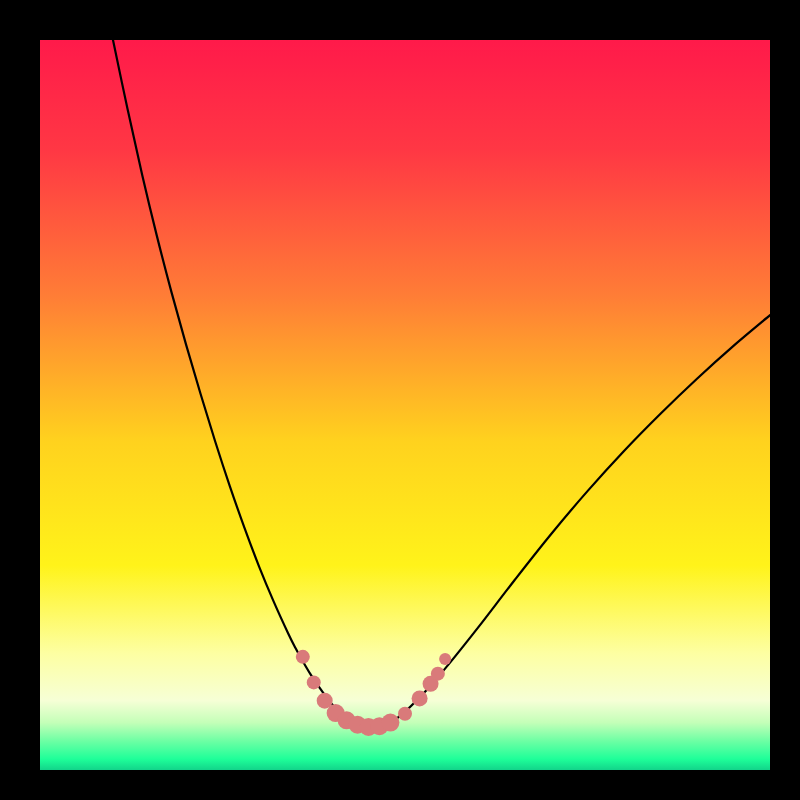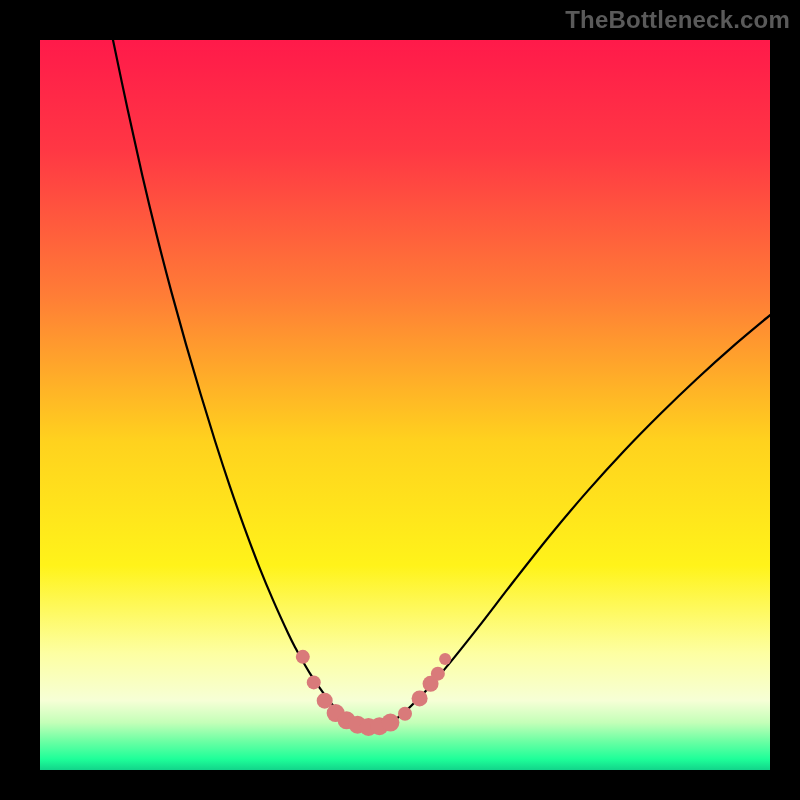--- a/index.html
+++ b/index.html
@@ -37,21 +37,20 @@
   }
   .gradient-bg {
     width: 730px;
     height: 730px;
   }
 </style>
 </head>
 <body>
 
 <div class="frame">
-  <div class="watermark">TheBottleneck.com</div>
 
   <div class="plot">
     <svg id="bg-svg" viewBox="0 0 730 730" preserveAspectRatio="none">
       <defs>
         <linearGradient id="grad" x1="0" y1="0" x2="0" y2="1">
             <stop offset="0.00%" stop-color="#ff1a4a"></stop>
             <stop offset="15.00%" stop-color="#ff3744"></stop>
             <stop offset="35.00%" stop-color="#ff7d36"></stop>
             <stop offset="55.00%" stop-color="#ffd21e"></stop>
             <stop offset="72.00%" stop-color="#fff31a"></stop>

